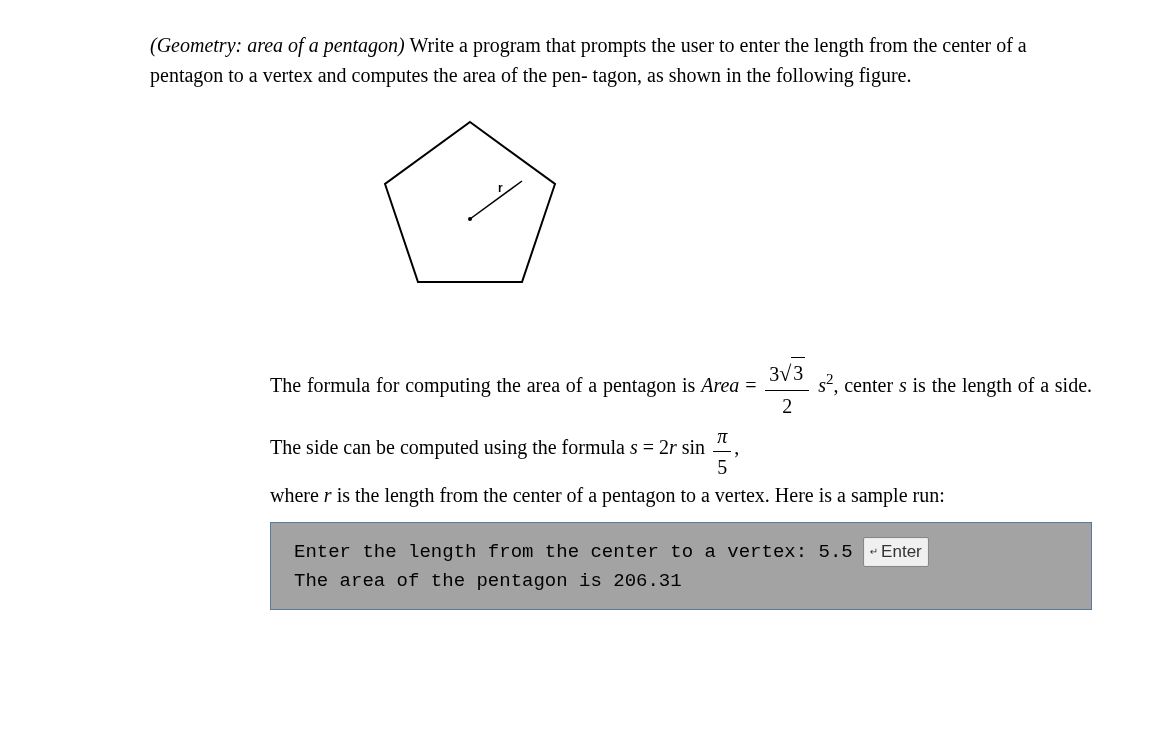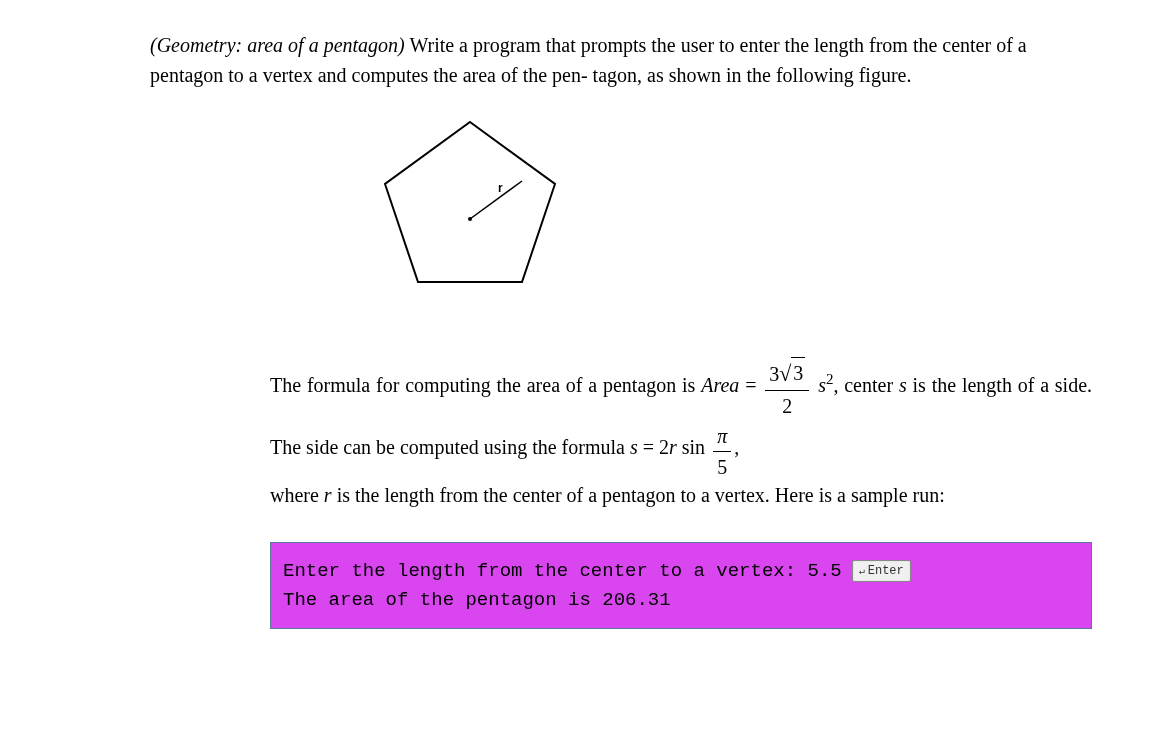--- a/index.html
+++ b/index.html
@@ -59,43 +59,43 @@
     }
     .sqrt-content {
       border-top: 1px solid #000;
       padding: 0 2px;
     }
     sup {
       font-size: 0.75em;
       vertical-align: super;
     }
     .sample-run {
-      margin-top: 32px;
+      margin-top: 12px;
       margin-left: 120px;
       border: 1px solid #5a7a9a;
-      background: #d946ef;
-      padding: 14px 12px;
+      background: #a3a3a3;
+      padding: 14px 23px;
       font-family: 'Courier New', monospace;
       font-size: 19px;
     }
     .sample-run-line {
       display: flex;
       align-items: center;
       gap: 10px;
       flex-wrap: wrap;
     }
     .enter-key {
       display: inline-flex;
       align-items: center;
       background: #f0f0f0;
       border: 1px solid #888;
       border-radius: 2px;
       padding: 1px 6px;
-      font-family: Liberation Mono, monospace;
-      font-size: 12px;
+      font-family: Liberation Sans, sans-serif;
+      font-size: 17px;
       color: #333;
       box-shadow: inset 0 0 1px rgba(0,0,0,0.3);
     }
     .enter-key::before {
       content: "↵";
       margin-right: 3px;
       font-size: 10px;
     }
   </style>
 </head>

